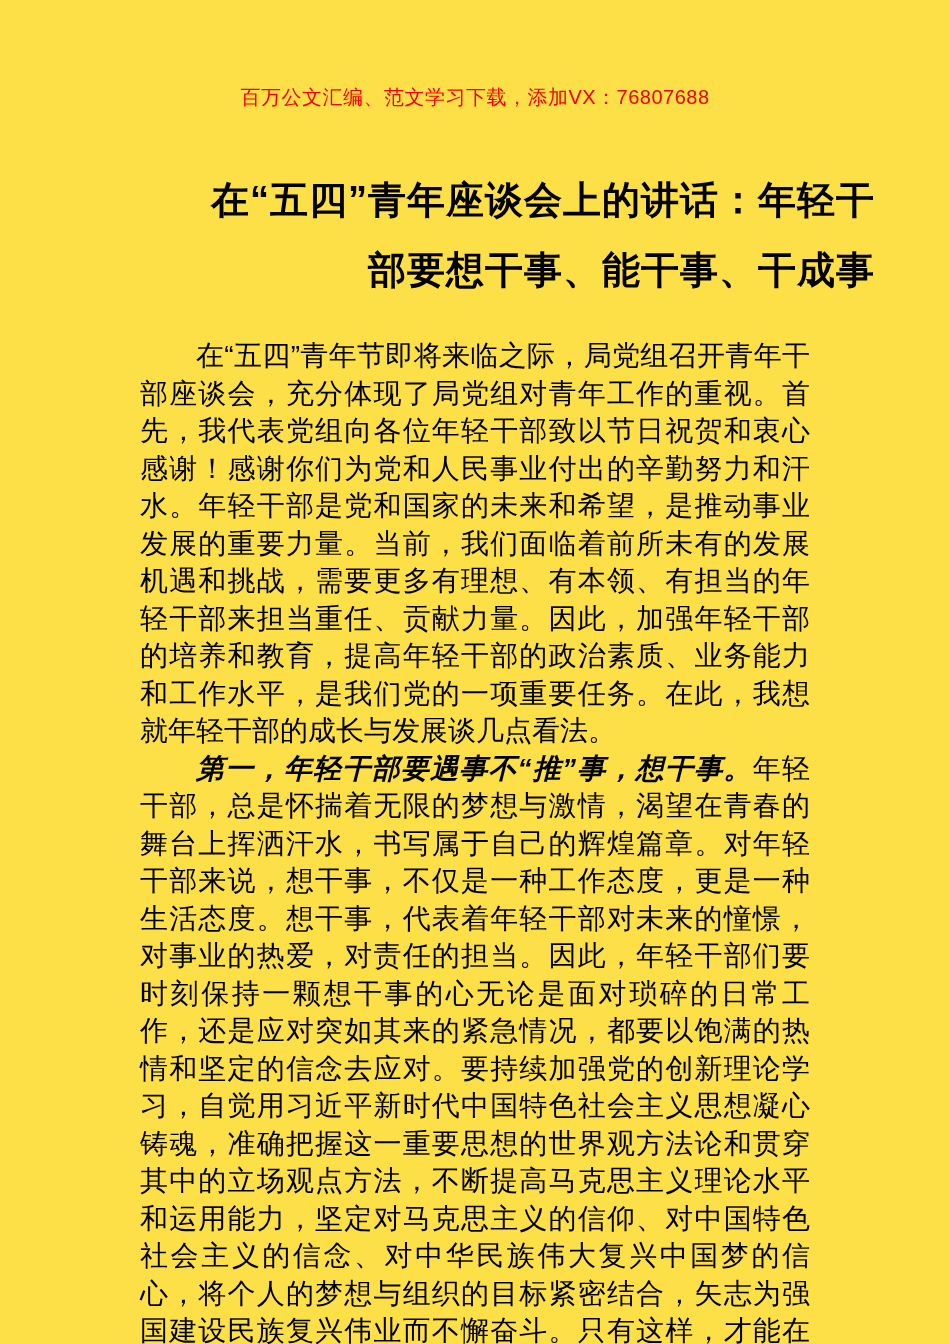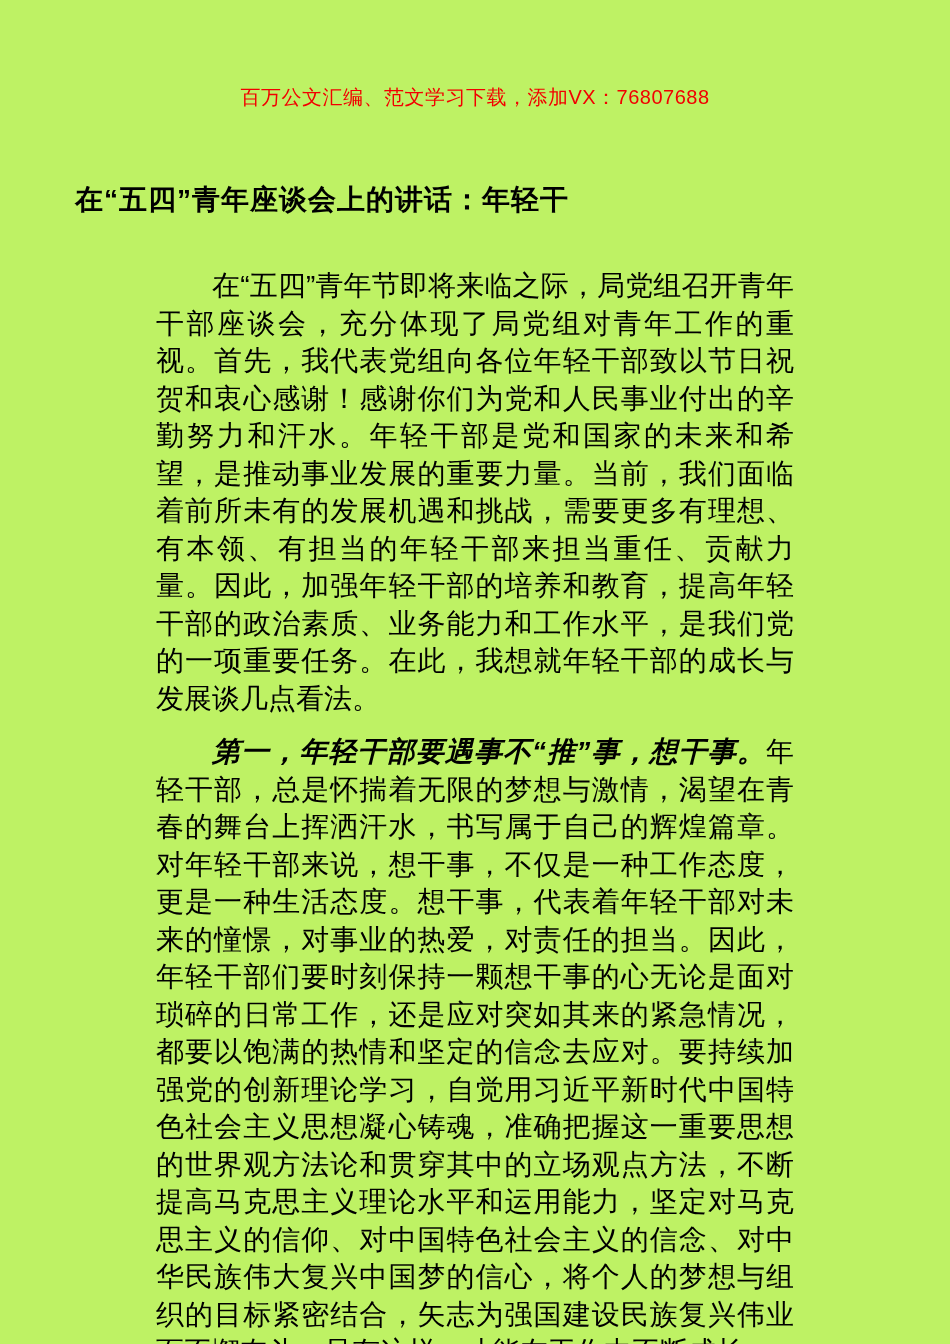--- a/index.html
+++ b/index.html
@@ -5,70 +5,71 @@
   html, body {
     margin: 0;
     padding: 0;
     background: #ffffff;
   }
   .page {
     position: relative;
     width: 950px;
     height: 1344px;
     margin: 0 auto;
-    background: #bef264;
+    background: #fde047;
     overflow: hidden;
     font-family: "Liberation Sans", "DejaVu Sans", sans-serif;
     color: #000000;
   }
   .notice {
     margin-top: 85px;
     text-align: center;
     font-size: 20px;
     line-height: 24px;
     color: #f20000;
     letter-spacing: 0.5px;
   }
   .doc-title {
     margin: 56px 75px 0 75px;
-    text-align: left;
-    font-size: 28px;
+    text-align: right;
+    font-size: 38px;
     line-height: 70px;
     font-weight: 600;
     letter-spacing: 1px;
   }
   .title-line {
     display: block;
   }
   .doc-body {
     margin: 32px 140px 0 140px;
     font-size: 28px;
     line-height: 37.5px;
     text-align: justify;
     text-justify: inter-character;
   }
   .para {
-    margin: 16px;
+    margin: 0;
     text-indent: 2em;
     word-break: break-all;
   }
   .lead {
     font-weight: bold;
     font-style: italic;
   }
 </style>
 </head>
 <body>
 
 <div class="page">
 
   <div class="notice">百万公文汇编、范文学习下载，添加VX：76807688</div>
 
   <h1 class="doc-title">
     <span class="title-line">在“五四”青年座谈会上的讲话：年轻干</span>
+    <span class="title-line">部要想干事、能干事、干成事</span>
   </h1>
 
   <div class="doc-body">
     <p class="para"><span>在“五四”青年节即将来临之际，局党组召开青年干部座谈会，充分体现了局党组对青年工作的重视。首先，我代表党组向各位年轻干部致以节日祝贺和衷心感谢！感谢你们为党和人民事业付出的辛勤努力和汗水。年轻干部是党和国家的未来和希望，是推动事业发展的重要力量。当前，我们面临着前所未有的发展机遇和挑战，需要更多有理想、有本领、有担当的年轻干部来担当重任、贡献力量。因此，加强年轻干部的培养和教育，提高年轻干部的政治素质、业务能力和工作水平，是我们党的一项重要任务。在此，我想就年轻干部的成长与发展谈几点看法。</span></p>
     <p class="para"><span class="lead">第一，年轻干部要遇事不“推”事，想干事。</span><span>年轻干部，总是怀揣着无限的梦想与激情，渴望在青春的舞台上挥洒汗水，书写属于自己的辉煌篇章。对年轻干部来说，想干事，不仅是一种工作态度，更是一种生活态度。想干事，代表着年轻干部对未来的憧憬，对事业的热爱，对责任的担当。因此，年轻干部们要时刻保持一颗想干事的心无论是面对琐碎的日常工作，还是应对突如其来的紧急情况，都要以饱满的热情和坚定的信念去应对。要持续加强党的创新理论学习，自觉用习近平新时代中国特色社会主义思想凝心铸魂，准确把握这一重要思想的世界观方法论和贯穿其中的立场观点方法，不断提高马克思主义理论水平和运用能力，坚定对马克思主义的信仰、对中国特色社会主义的信念、对中华民族伟大复兴中国梦的信心，将个人的梦想与组织的目标紧密结合，矢志为强国建设民族复兴伟业而不懈奋斗。只有这样，才能在工作中不断成长，</span></p>
   </div>
 
 </div>
 
 </body></html>

